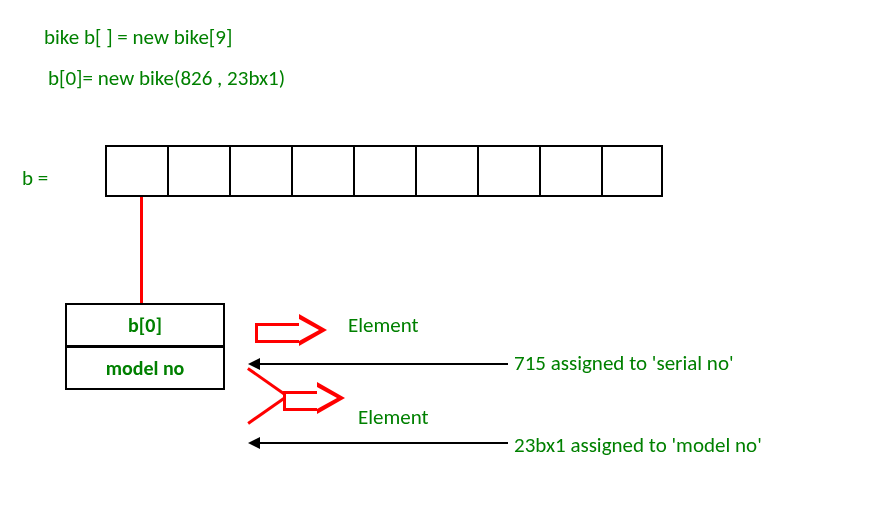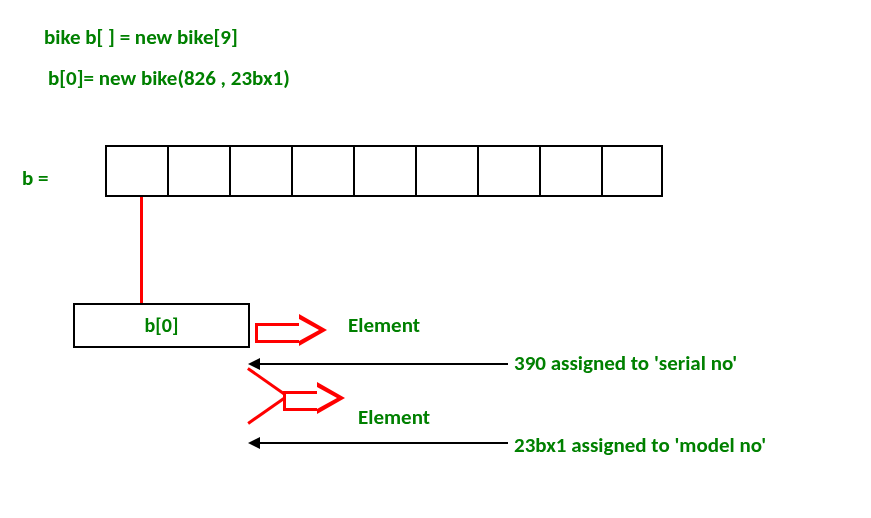--- a/index.html
+++ b/index.html
@@ -6,21 +6,21 @@
     margin: 0;
     padding: 0;
     width: 871px;
     height: 518px;
     background: #ffffff;
     font-family: Calibri, Arial, sans-serif;
     position: relative;
   }
   .green-text {
     color: #008000;
-    font-weight: bold;
+    font-weight: normal;
     font-size: 21px;
     position: absolute;
   }
   .code-line1 { top: 24px; left: 44px; }
   .code-line2 { top: 65px; left: 48px; }
   .b-equals  { top: 165px; left: 22px; }
 
   
   .array-row {
     position: absolute;
@@ -47,22 +47,21 @@
     width: 3px;
     height: 108px;
     background: #ff0000;
   }
 
   
   .obj-table {
     position: absolute;
     top: 305px;
     left: 65px;
-    width: 177px;
-    margin-left: 8px;
+    width: 160px;
   }
   .obj-row {
     height: 45px;
     border: 2.5px solid #000;
     margin-top: -2.5px;
     box-sizing: border-box;
     display: flex;
     align-items: center;
     justify-content: center;
     color: #008000;
@@ -153,20 +152,21 @@
   <div class="array-cell"></div>
   <div class="array-cell"></div>
   <div class="array-cell"></div>
   <div class="array-cell"></div>
 </div>
 
 <div class="red-vert"></div>
 
 <div class="obj-table">
   <div class="obj-row">b[0]</div>
+  <div class="obj-row">model no</div>
 </div>
 
 <div class="block-arrow arrow-object">
   <div class="shaft"></div>
   <div class="head"></div>
   <div class="head-inner"></div>
 </div>
 <div class="green-text lbl-object">Element</div>
 
 <div class="red-line" style="left:248px; top:367px; width:44px; transform:rotate(35deg);"></div>
@@ -174,17 +174,17 @@
 
 <div class="block-arrow arrow-element">
   <div class="shaft"></div>
   <div class="head"></div>
   <div class="head-inner"></div>
 </div>
 <div class="green-text lbl-element">Element</div>
 
 <div class="black-arrowhead" style="top:358px; left:248px;"></div>
 <div class="black-line" style="top:363px; left:258px; width:250px;"></div>
-<div class="green-text assign1-text">390 assigned to 'serial no'</div>
+<div class="green-text assign1-text">715 assigned to 'serial no'</div>
 
 <div class="black-arrowhead" style="top:437px; left:248px;"></div>
 <div class="black-line" style="top:442px; left:258px; width:250px;"></div>
 <div class="green-text assign2-text">23bx1 assigned to 'model no'</div>
 
 </body></html>

